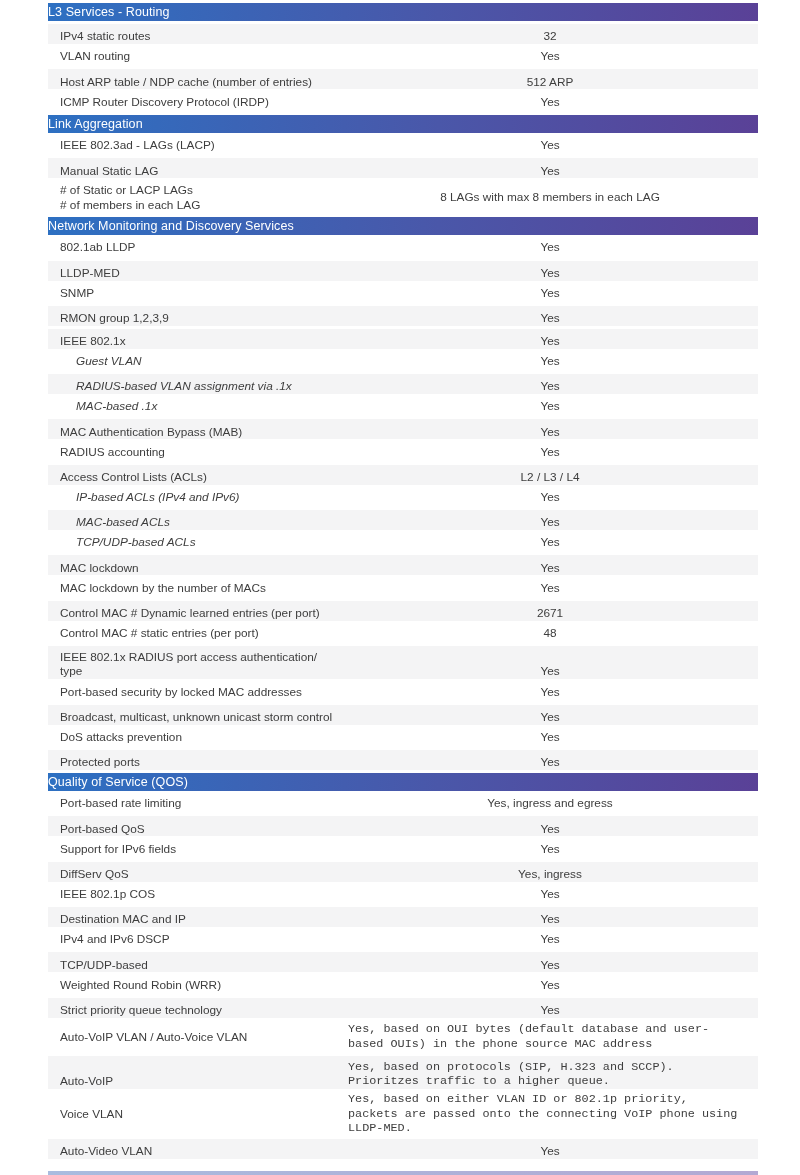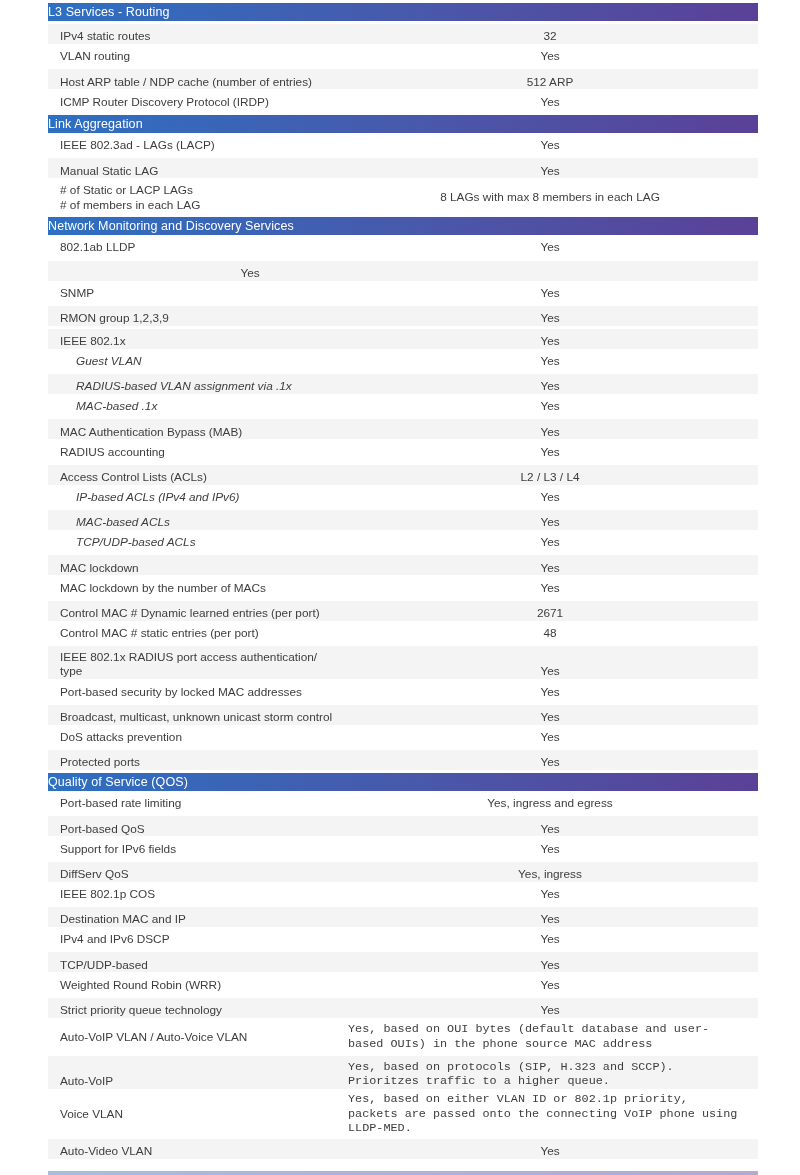--- a/index.html
+++ b/index.html
@@ -81,20 +81,21 @@
     </div>
     <div class="section">
       <div class="sec-header">
         <span>Network Monitoring and Discovery Services</span>
       </div>
       <div class="row">
         <div class="row-label">802.1ab LLDP</div>
         <div class="row-value">Yes</div>
       </div>
       <div class="row shaded">
+        <div class="row-label">LLDP-MED</div>
         <div class="row-value">Yes</div>
       </div>
       <div class="row">
         <div class="row-label">SNMP</div>
         <div class="row-value">Yes</div>
       </div>
       <div class="row shaded">
         <div class="row-label">RMON group 1,2,3,9</div>
         <div class="row-value">Yes</div>
       </div>

